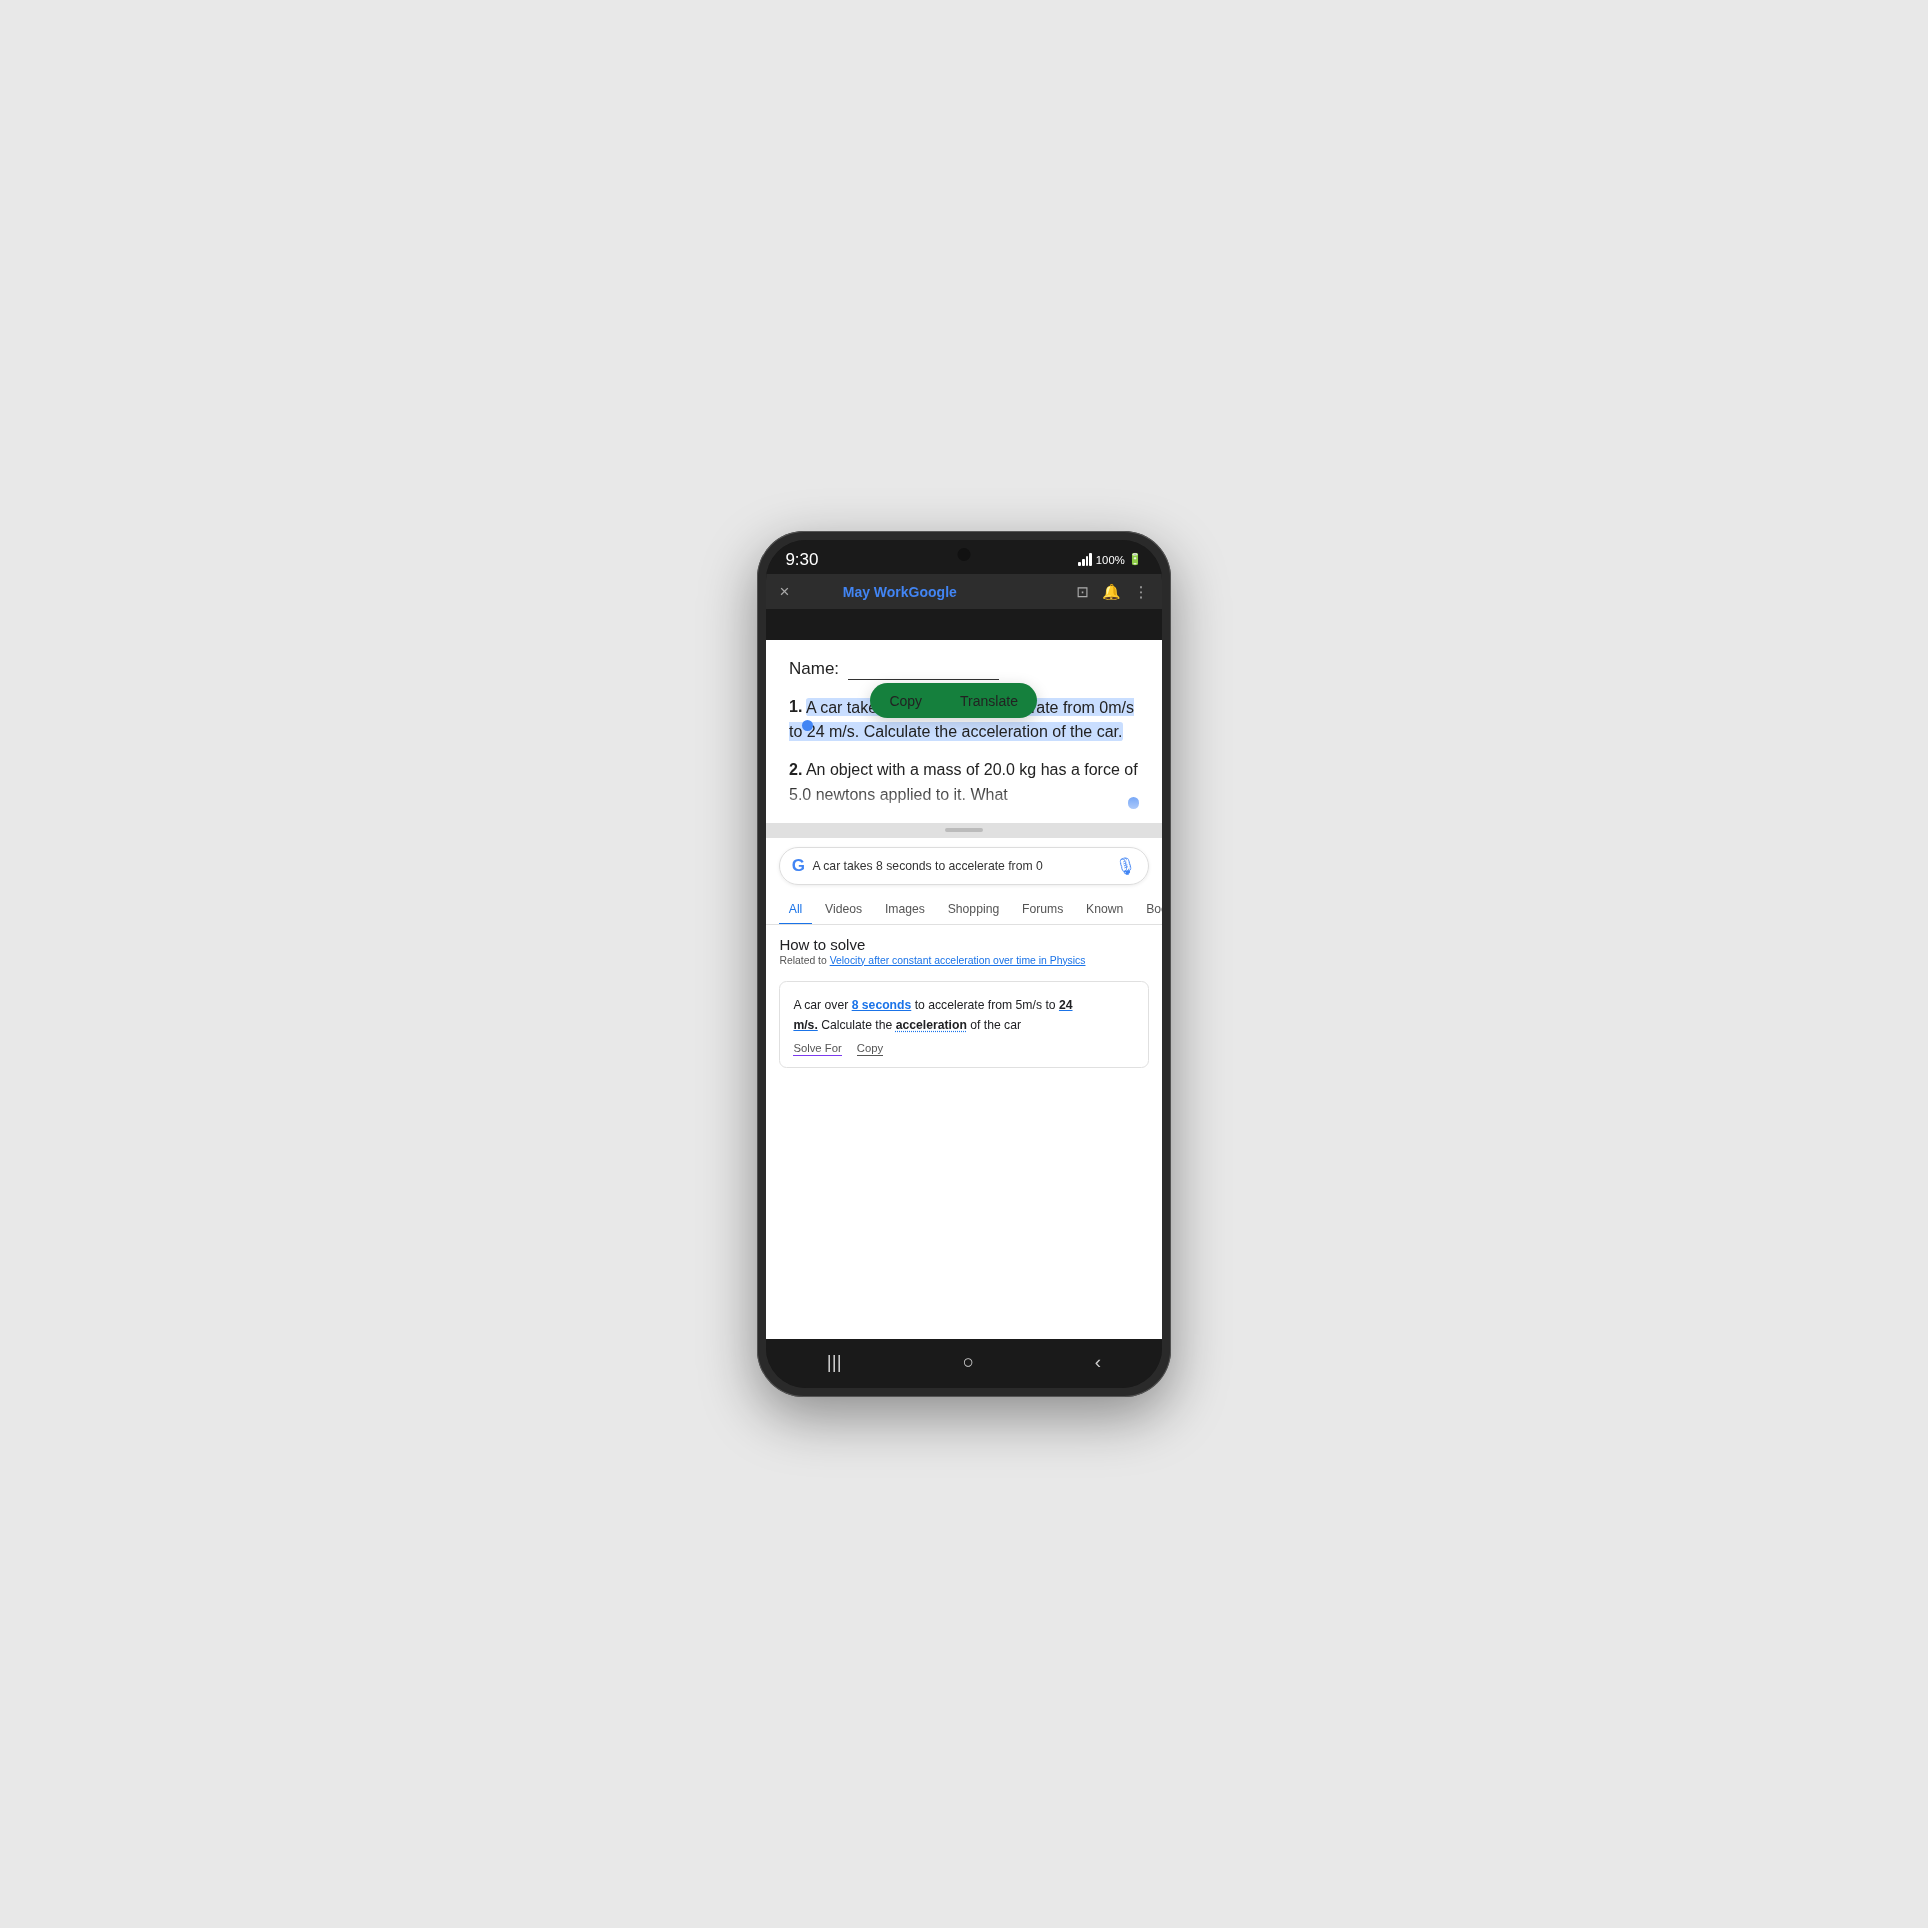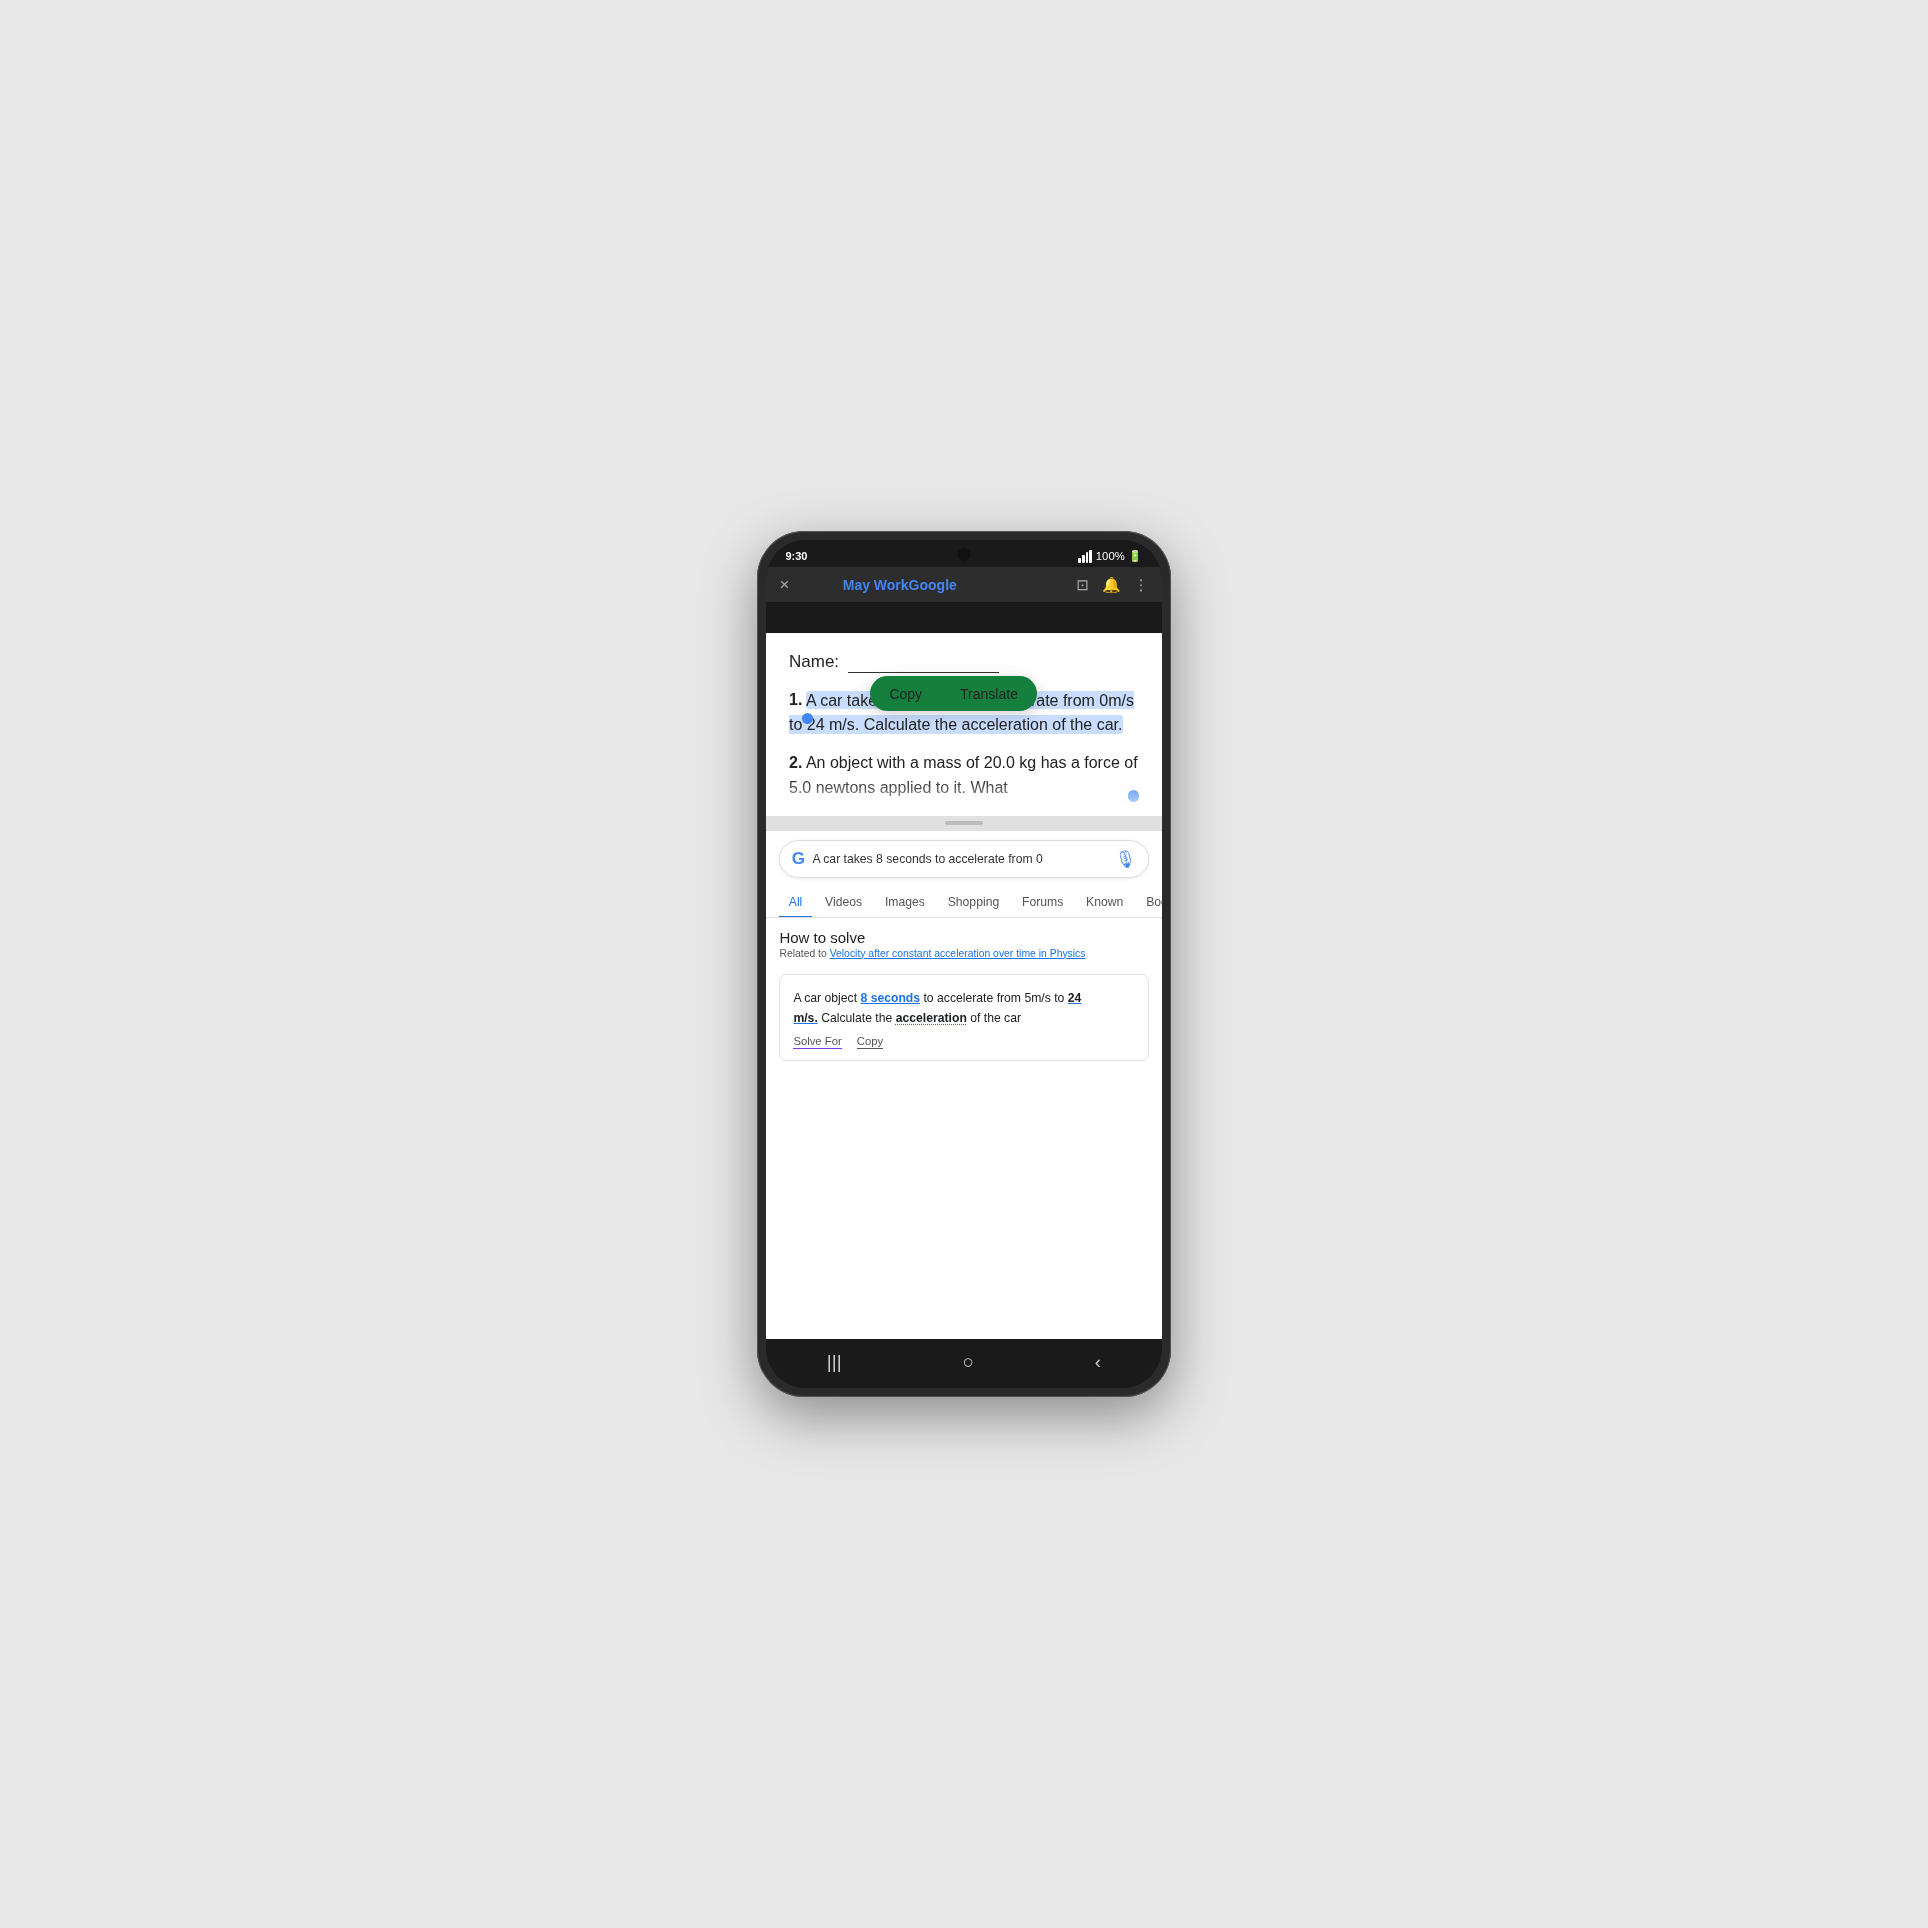--- a/index.html
+++ b/index.html
@@ -39,22 +39,22 @@
       background: #1a1a1a;
       display: flex;
       justify-content: space-between;
       align-items: center;
       padding: 9.4px 19px 4.7px 19px;
       flex-shrink: 0;
     }
 
     .status-time {
       color: #fff;
-      font-size: 11px;
-      font-weight: 700;
+      font-size: 17px;
+      font-weight: 400;
     }
 
     .status-icons {
       display: flex;
       align-items: center;
       gap: 3.8px;
       color: #fff;
       font-size: 11.3px;
     }
 
@@ -497,21 +497,21 @@
         <div class="how-to-solve">
           <div class="how-to-solve-title">How to solve</div>
           <div class="related-text">
             <span>Related to</span>
             <a>Velocity after constant acceleration over time in Physics</a>
           </div>
         </div>
 
         <div class="solve-card">
           <div class="solve-card-text">
-            <span>A car object </span><span class="solve-highlight-blue">8 seconds</span><span> to accelerate from 5m/s to </span><span class="solve-highlight-num">24</span>
+            <span>A car over </span><span class="solve-highlight-blue">8 seconds</span><span> to accelerate from 5m/s to </span><span class="solve-highlight-num">24</span>
             <br>
             <span class="solve-highlight-num" style="text-decoration:underline;text-decoration-color:#1a73e8;">m/s.</span><span> Calculate the </span><span class="solve-highlight-green">acceleration</span><span> of the car</span>
           </div>
           <div class="solve-subtext">
             <span>
               <span class="purple-underline">Solve For</span>
             </span>
             <span>
               <span style="border-bottom:1.9px solid #555;padding-bottom:0.9px;">Copy</span>
             </span>

